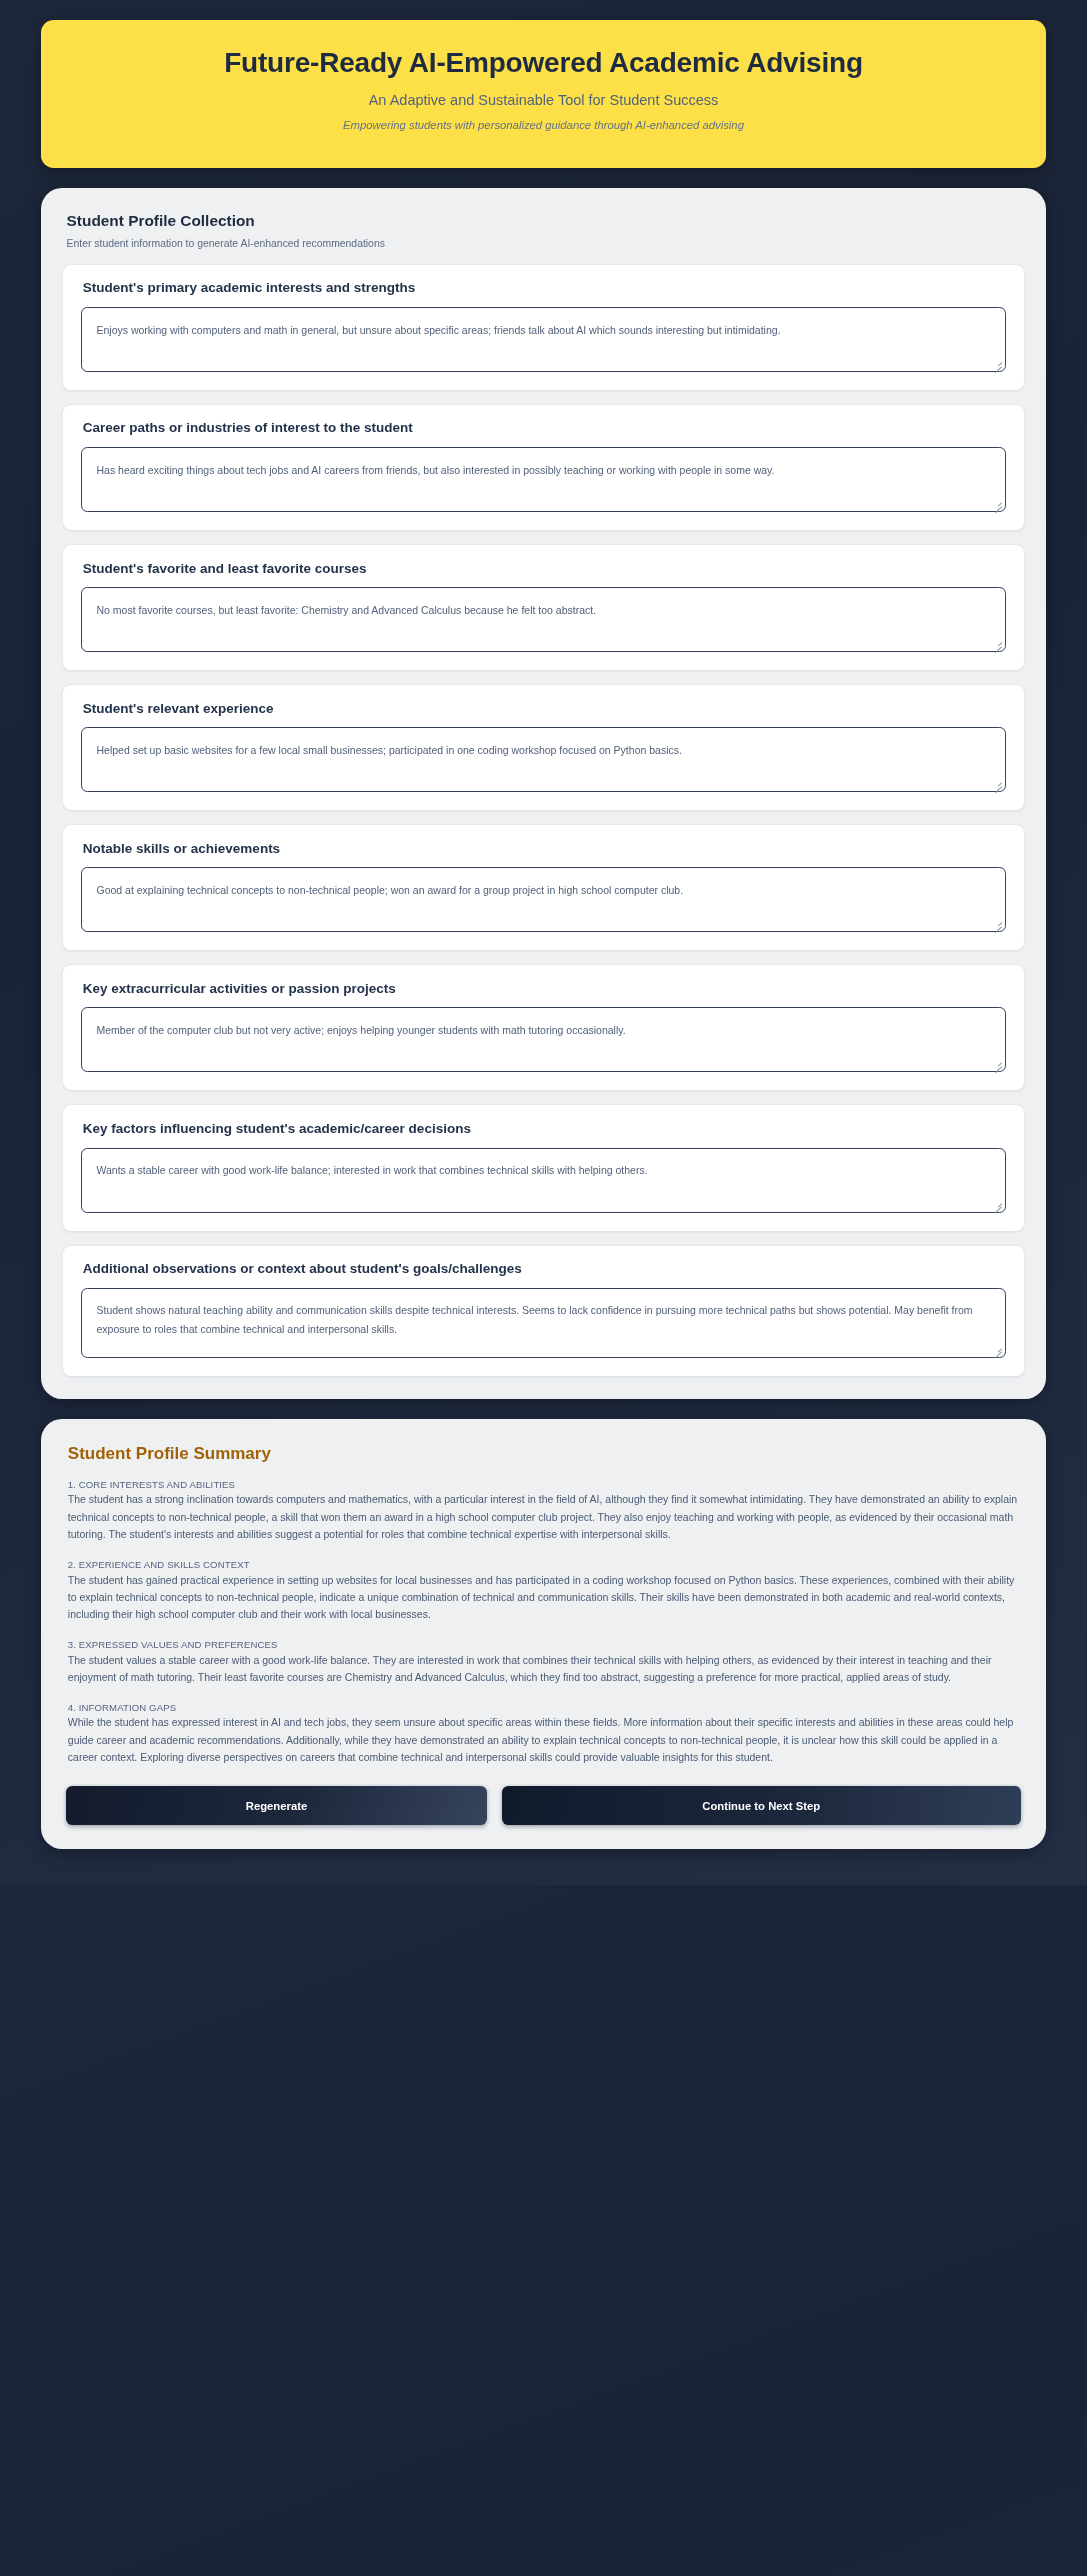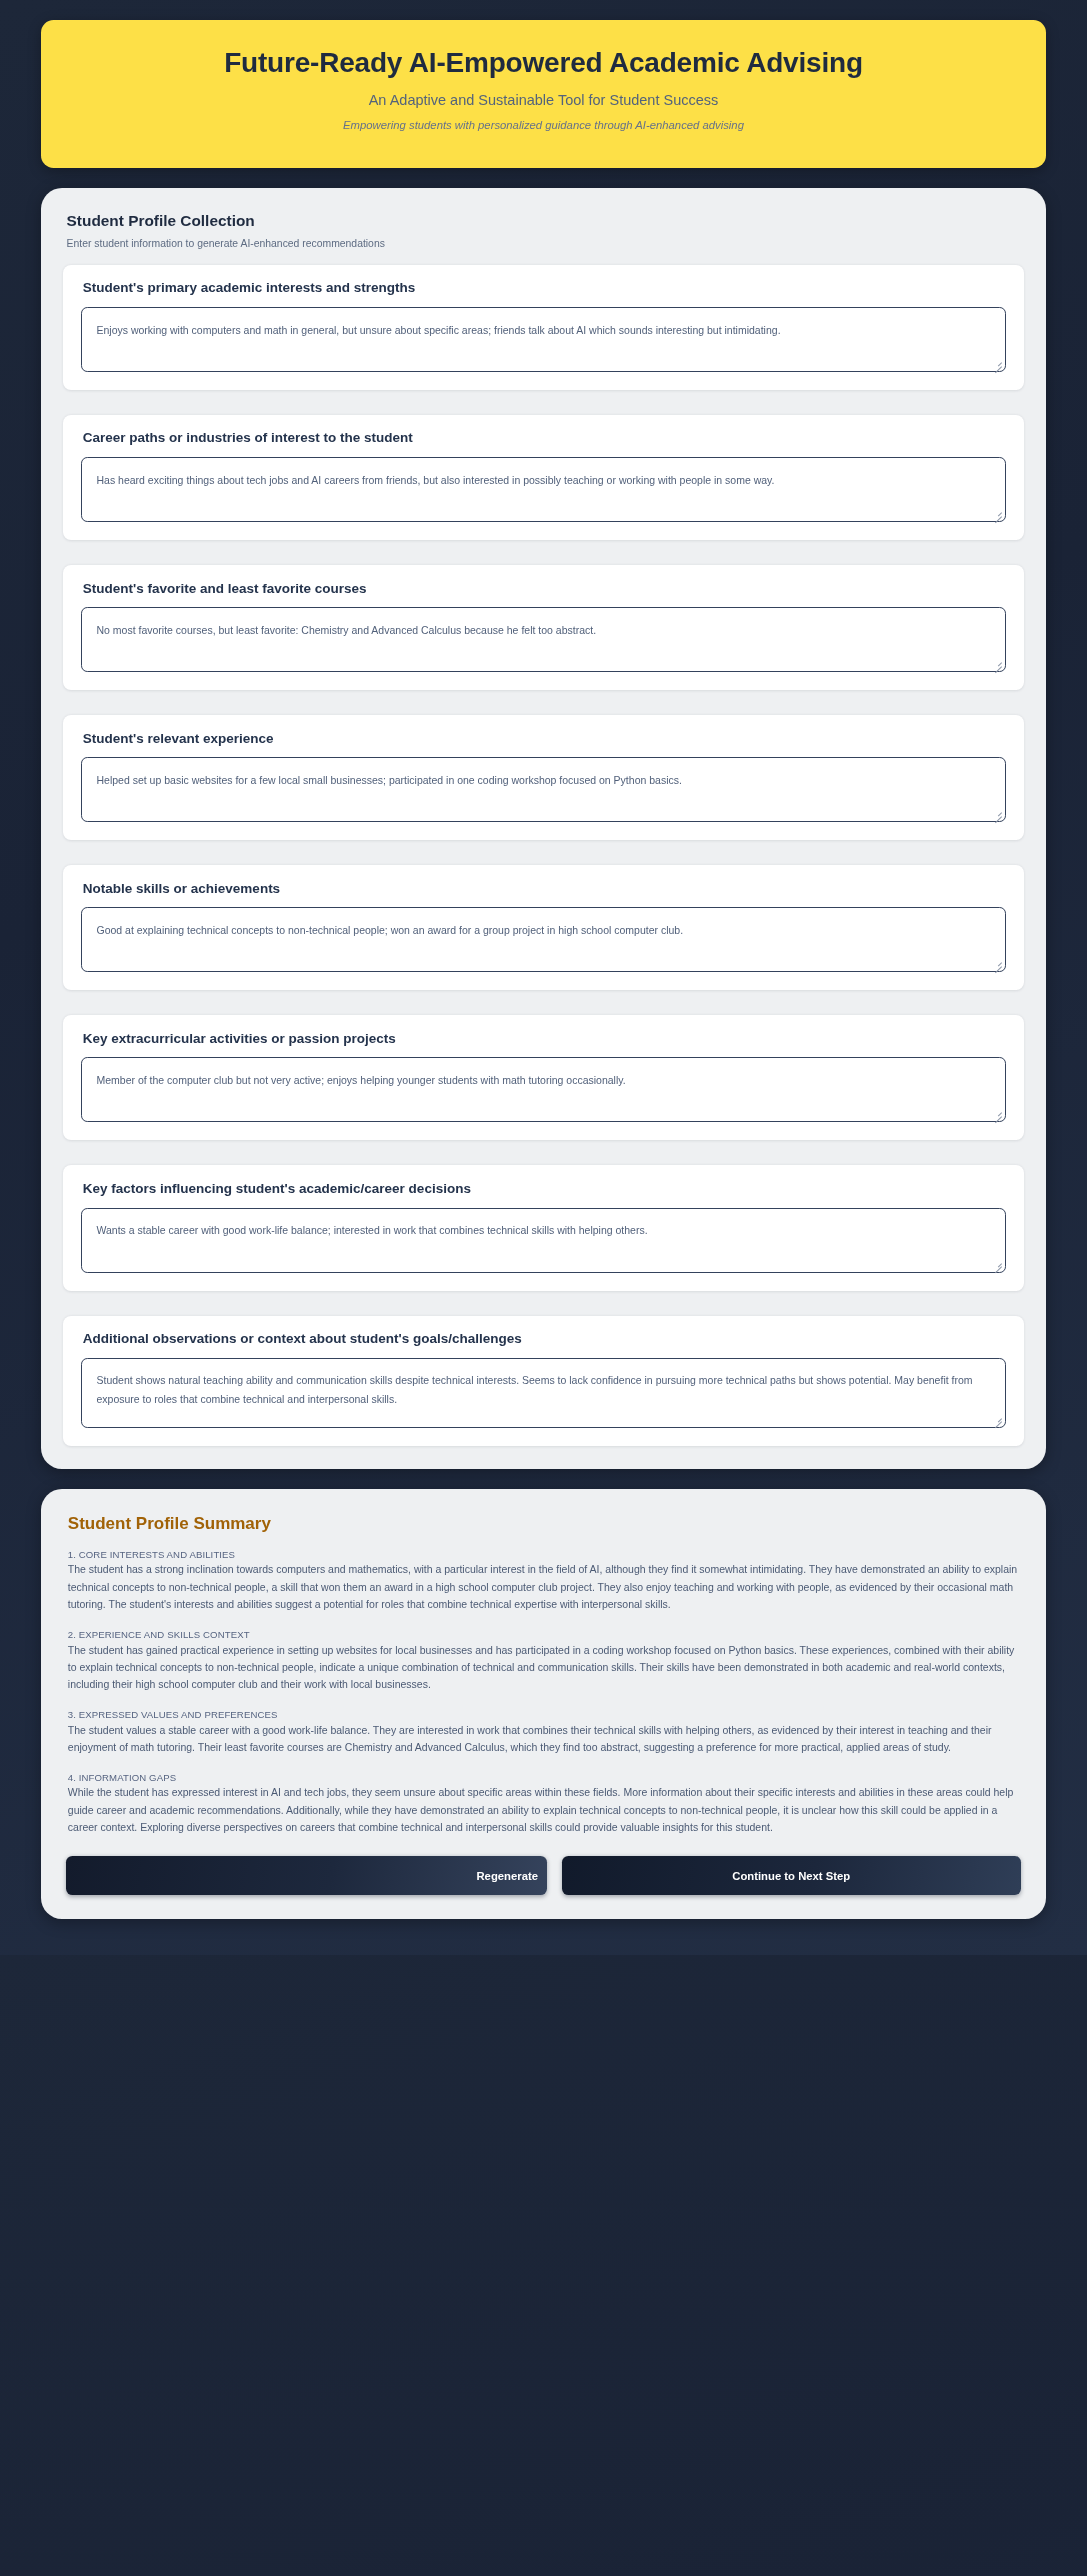--- a/index.html
+++ b/index.html
@@ -65,21 +65,21 @@
     color: #5d6b82;
     margin: 8.1px 0 0 3.6px;
   }
 
   
   .q-list { margin-top: 16.3px; }
   .q-card {
     background: #ffffff;
     border-radius: 8.1px;
     padding: 15.4px 18px 18px 18px;
-    margin-bottom: 25px;
+    margin-bottom: 15px;
     box-shadow: 0 0.9px 2.7px rgba(22,32,52,0.10);
   }
   .q-card:last-child { margin-bottom: 0; }
   .q-label {
     font-size: 13.5px;
     font-weight: bold;
     color: #24334c;
     margin: 0 0 11.7px 1.8px;
   }
   .q-input {
@@ -161,23 +161,22 @@
     font-family: "Liberation Sans", sans-serif;
     font-size: 11.3px;
     font-weight: bold;
     padding: 13.5px 9px;
     cursor: pointer;
     text-align: center;
     box-shadow: 0 1.8px 4.5px rgba(20,28,45,0.35);
   }
   .btn-regenerate {
     flex: 0 0 auto;
-    width: 481px;
+    width: 421px;
     background: linear-gradient(100deg, #131b2c 0%, #1d283d 55%, #35435c 100%);
-    text-align: right;
   }
   .btn-continue {
     flex: 1 1 auto;
     background: linear-gradient(100deg, #111a2b 0%, #1c273c 55%, #2f3e57 100%);
   }
 </style>
 </head>
 <body>
 
 <div class="page">

